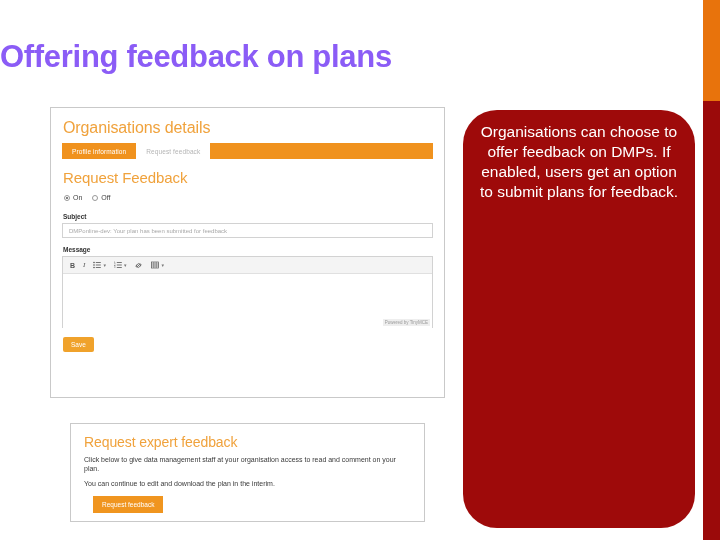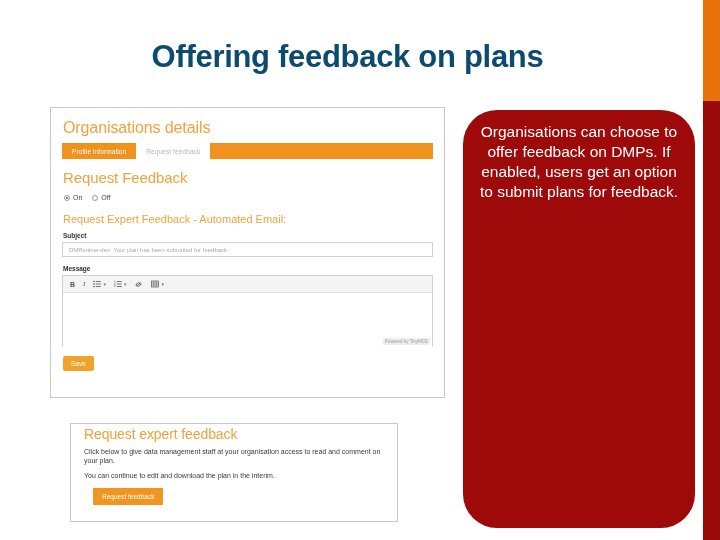--- a/index.html
+++ b/index.html
@@ -23,24 +23,23 @@
   }
   .edge-bar-orange { top: 0; height: 101px; background: #E8730C; }
   .edge-bar-red    { top: 101px; height: 439px; background: #9B0A0A; }
 
   
   .slide-title {
     position: absolute;
     left: 0;
     top: 39px;
     width: 695px;
-    text-align: center;
     font-size: 31px;
     font-weight: bold;
-    color: #0c4a6e;
+    color: #8b5cf6;
     letter-spacing: -0.3px;
     font-family: "Liberation Sans", sans-serif;
   }
 
   
   .shot {
     position: absolute;
     background: #ffffff;
     border: 1px solid #c9c9c9;
     box-sizing: border-box;
@@ -183,23 +182,23 @@
     border-radius: 2px;
     padding: 4px 8px;
     margin-top: 9px;
     margin-left: 1px;
   }
 
   
   .shot-expert {
     left: 70px;
     top: 423px;
-    width: 328px;
+    width: 355px;
     height: 99px;
-    padding: 2px 12px;
+    padding: 10px 12px;
   }
   .exp-heading {
     font-size: 14px;
     color: #F0A23C;
     margin: 0 0 5px 1px;
     letter-spacing: -0.1px;
   }
   .exp-para {
     font-size: 7px;
     color: #3a3a3a;
@@ -266,21 +265,20 @@
     <div class="radio-item">
       <span class="radio-dot on"></span>
       <span>On</span>
     </div>
     <div class="radio-item">
       <span class="radio-dot"></span>
       <span>Off</span>
     </div>
   </div>
 
-  <div class="ref-heading">Request Expert Feedback - Automated Email:</div>
 
   <div class="field-label">Subject</div>
   <div class="text-input">DMPonline-dev: Your plan has been submitted for feedback</div>
 
   <div class="field-label">Message</div>
   <div class="editor">
     <div class="editor-toolbar">
       <span class="tb-btn" style="font-weight:bold;">B</span>
       <span class="tb-btn" style="font-style:italic;font-family:'Liberation Serif',serif;">I</span>
       <span class="tb-btn">

